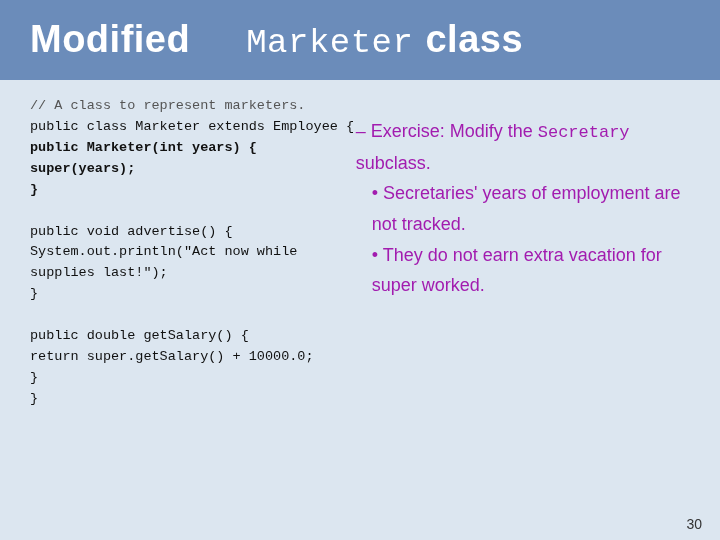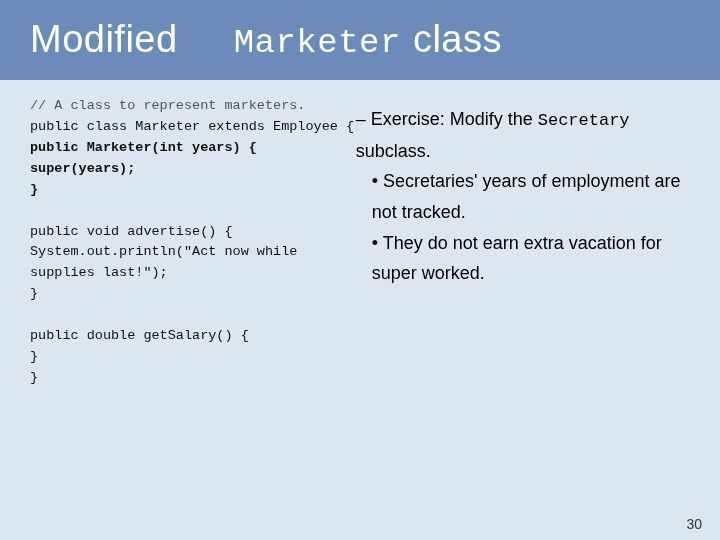--- a/index.html
+++ b/index.html
@@ -35,21 +35,21 @@
       font-weight: bold;
       color: white;
       display: flex;
       align-items: baseline;
       gap: 12px;
       letter-spacing: 0.5px;
     }
 
     .header-title .normal {
       font-family: Arial, sans-serif;
-      font-weight: normal;
+      font-weight: bold;
       font-style: normal;
     }
 
     .header-title .mono {
       font-family: 'Courier New', Courier, monospace;
       font-weight: normal;
       font-size: 34px;
       margin-left: 44px;
     }
 
@@ -69,23 +69,23 @@
       background: transparent;
       margin-bottom: 10px;
     }
 
     .code-block .comment { color: #555; }
     .code-block .highlight { font-weight: bold; margin-top: 24px; }
 
     .exercise-section {
       font-family: Arial, sans-serif;
       font-size: 18px;
-      color: #000000;
+      color: #a21caf;
       line-height: 1.7;
-      margin-top: 8px;
+      margin-top: 20px;
     }
 
     .exercise-section .mono-inline {
       font-family: 'Courier New', Courier, monospace;
       font-size: 17px;
     }
 
     .exercise-section .bullet {
       padding-left: 16px;
     }
@@ -119,20 +119,21 @@
       <div><span>public class Marketer extends Employee {</span></div>
       <div><span class="highlight">    public Marketer(int years) {</span></div>
       <div><span class="highlight">        super(years);</span></div>
       <div><span class="highlight">    }</span></div>
       <div>&nbsp;</div>
       <div><span>    public void advertise() {</span></div>
       <div><span>        System.out.println("Act now while supplies last!");</span></div>
       <div><span>    }</span></div>
       <div>&nbsp;</div>
       <div><span>    public double getSalary() {</span></div>
+      <div><span>        return super.getSalary() + 10000.0;</span></div>
       <div><span>    }</span></div>
       <div><span>}</span></div>
     </div>
 
     <div class="exercise-section">
       <div>
         <span>– Exercise: Modify the</span>
         <span> </span>
         <span class="mono-inline">Secretary</span>
         <span> </span>

